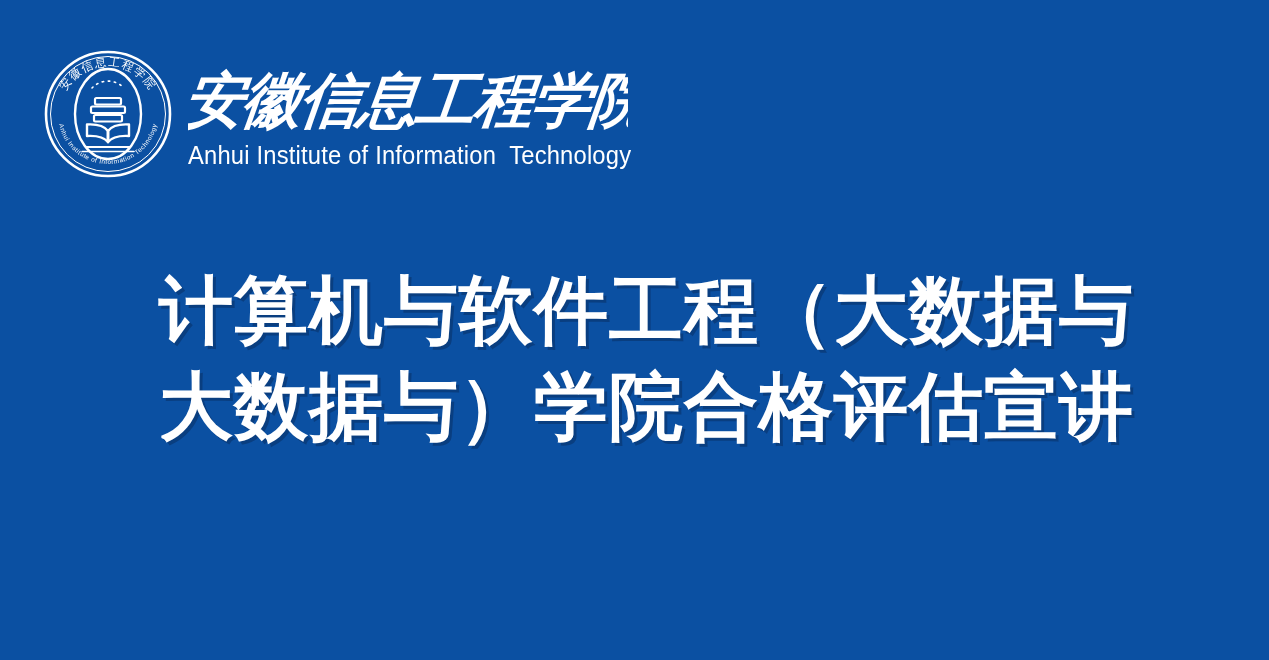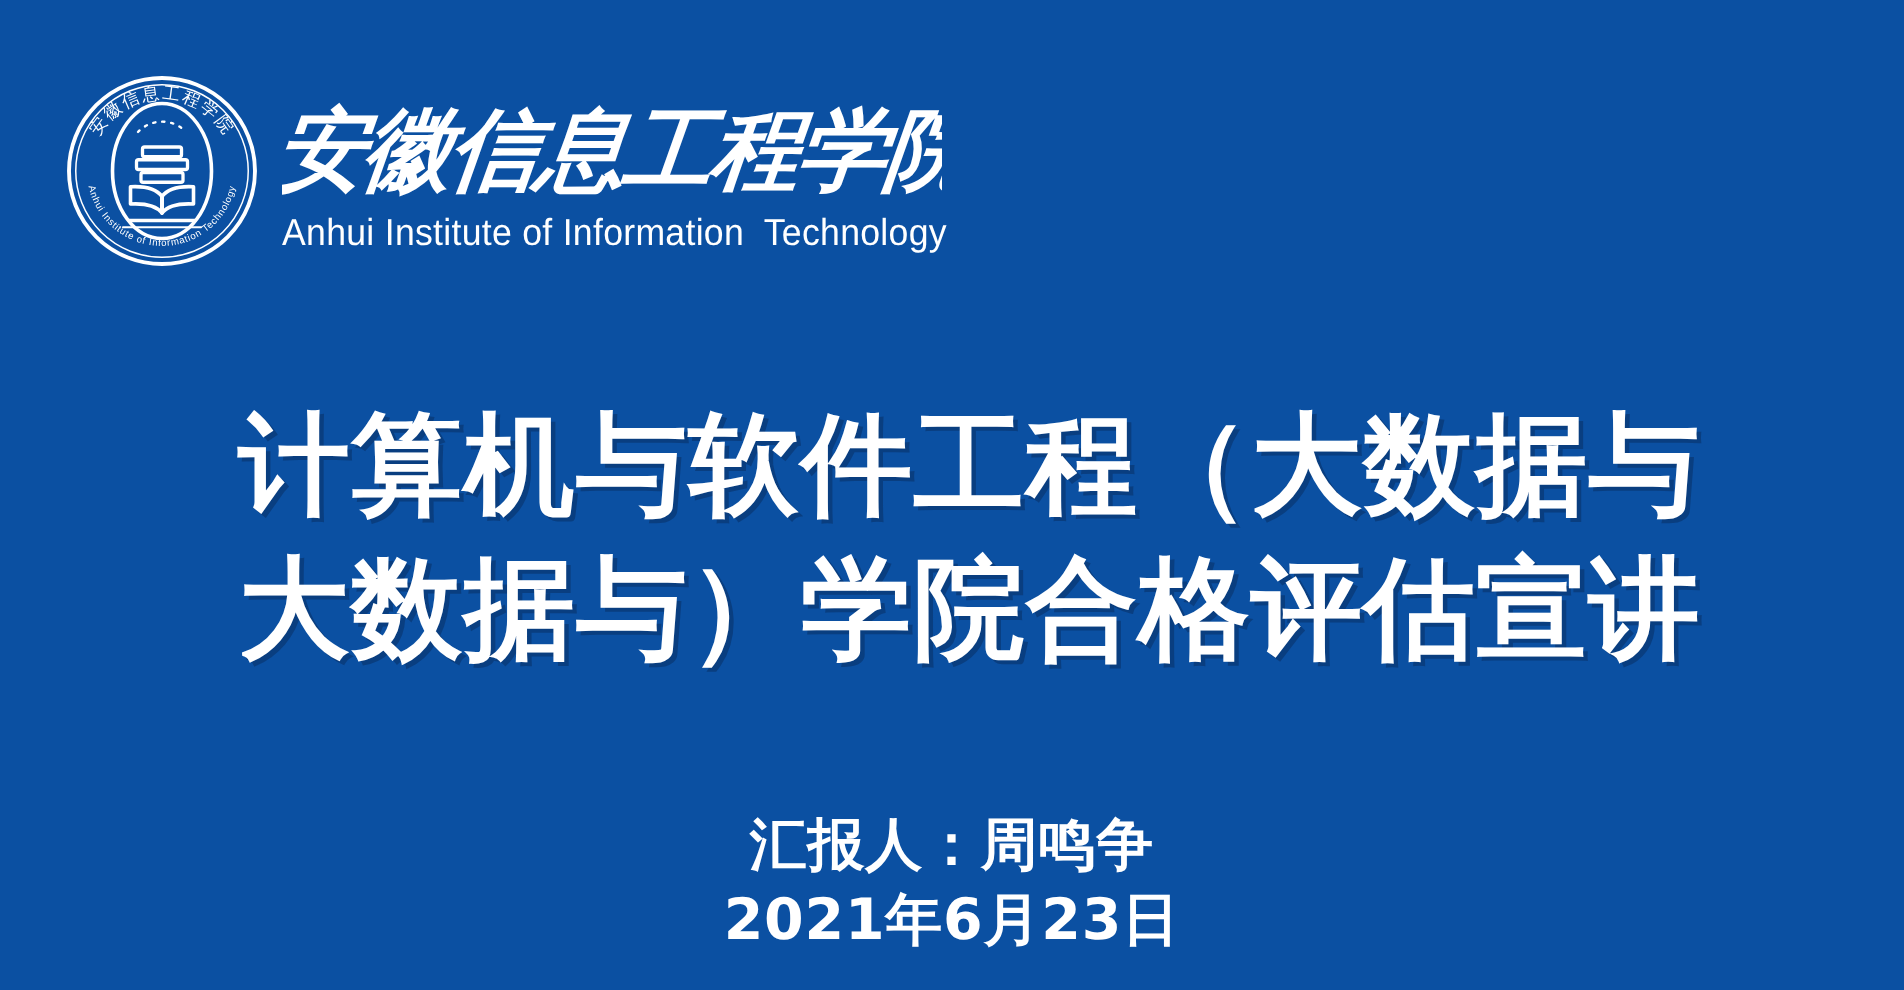--- a/index.html
+++ b/index.html
@@ -155,18 +155,14 @@
       </svg>
       <div id="wordmark-en">Anhui Institute of Information  Technology</div>
     </div>
   </div>
 
   <div id="title-block">
     <span class="title-line">计算机与软件工程（大数据与</span>
     <span class="title-line">大数据与）学院合格评估宣讲</span>
   </div>
 
-  <div id="presenter-block">
-    <span class="presenter-line">汇报人：周鸣争</span>
-    <span class="presenter-line">2021年6月23日</span>
-  </div>
 
 </div>
 
 </body></html>

